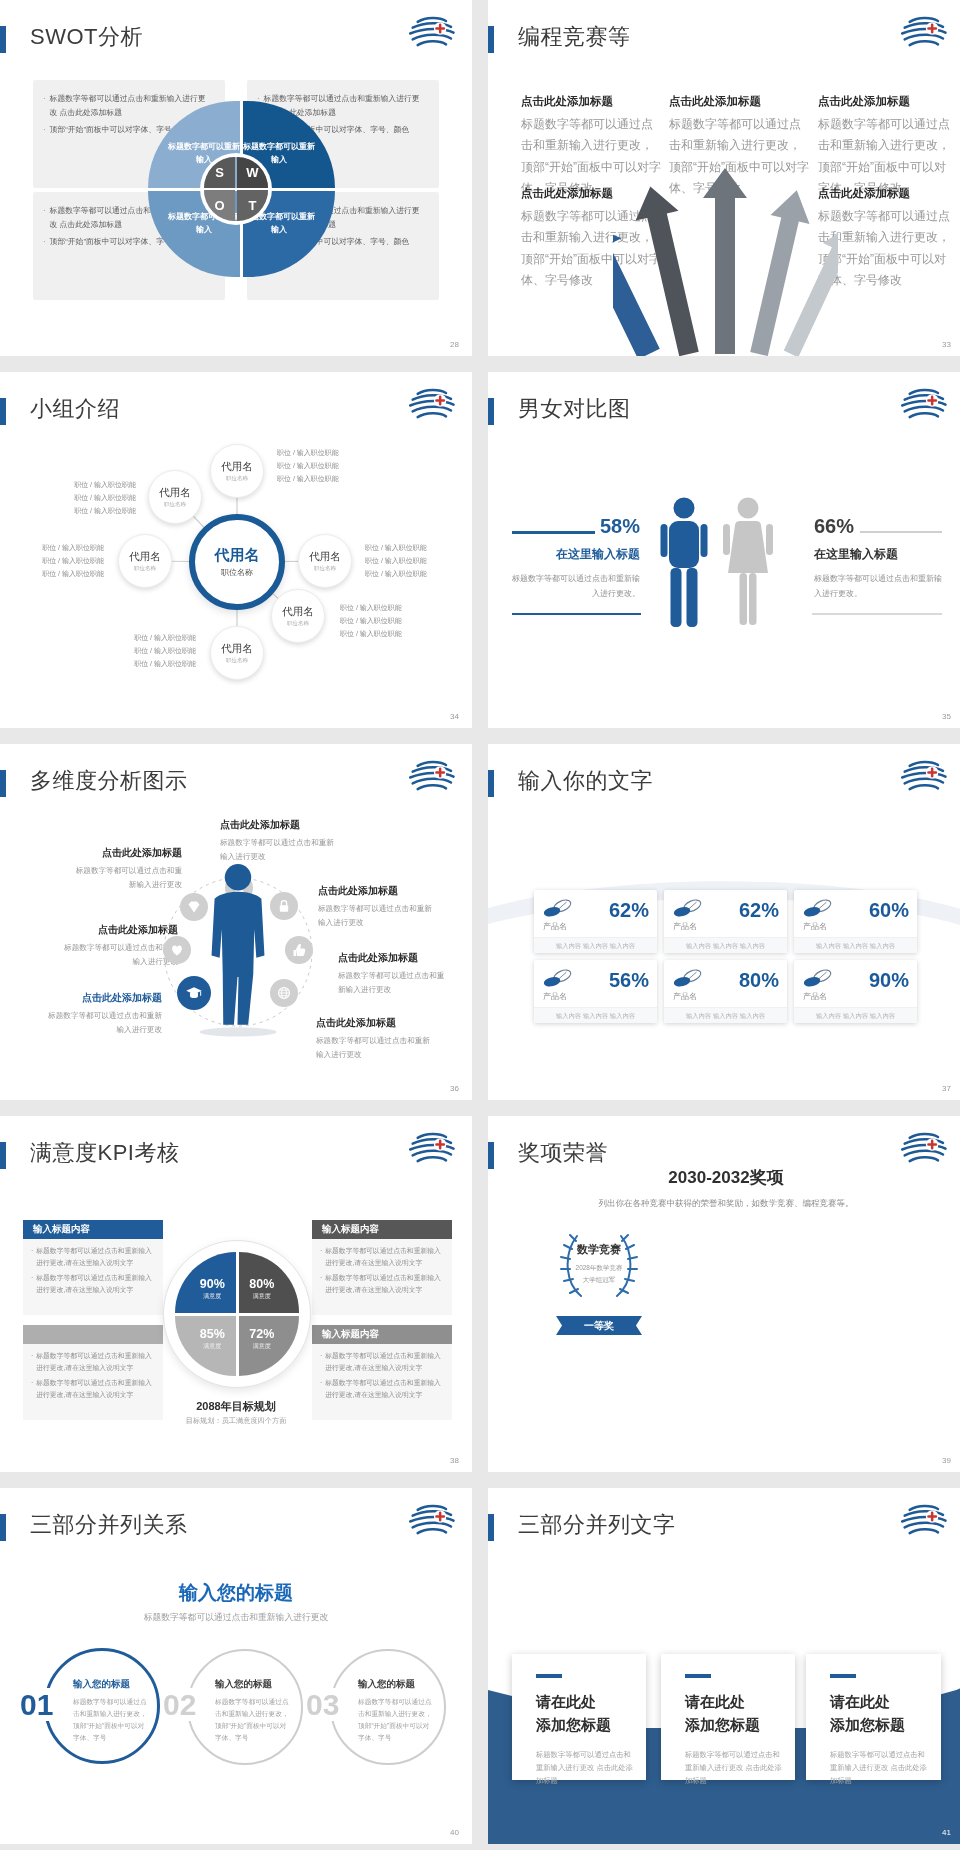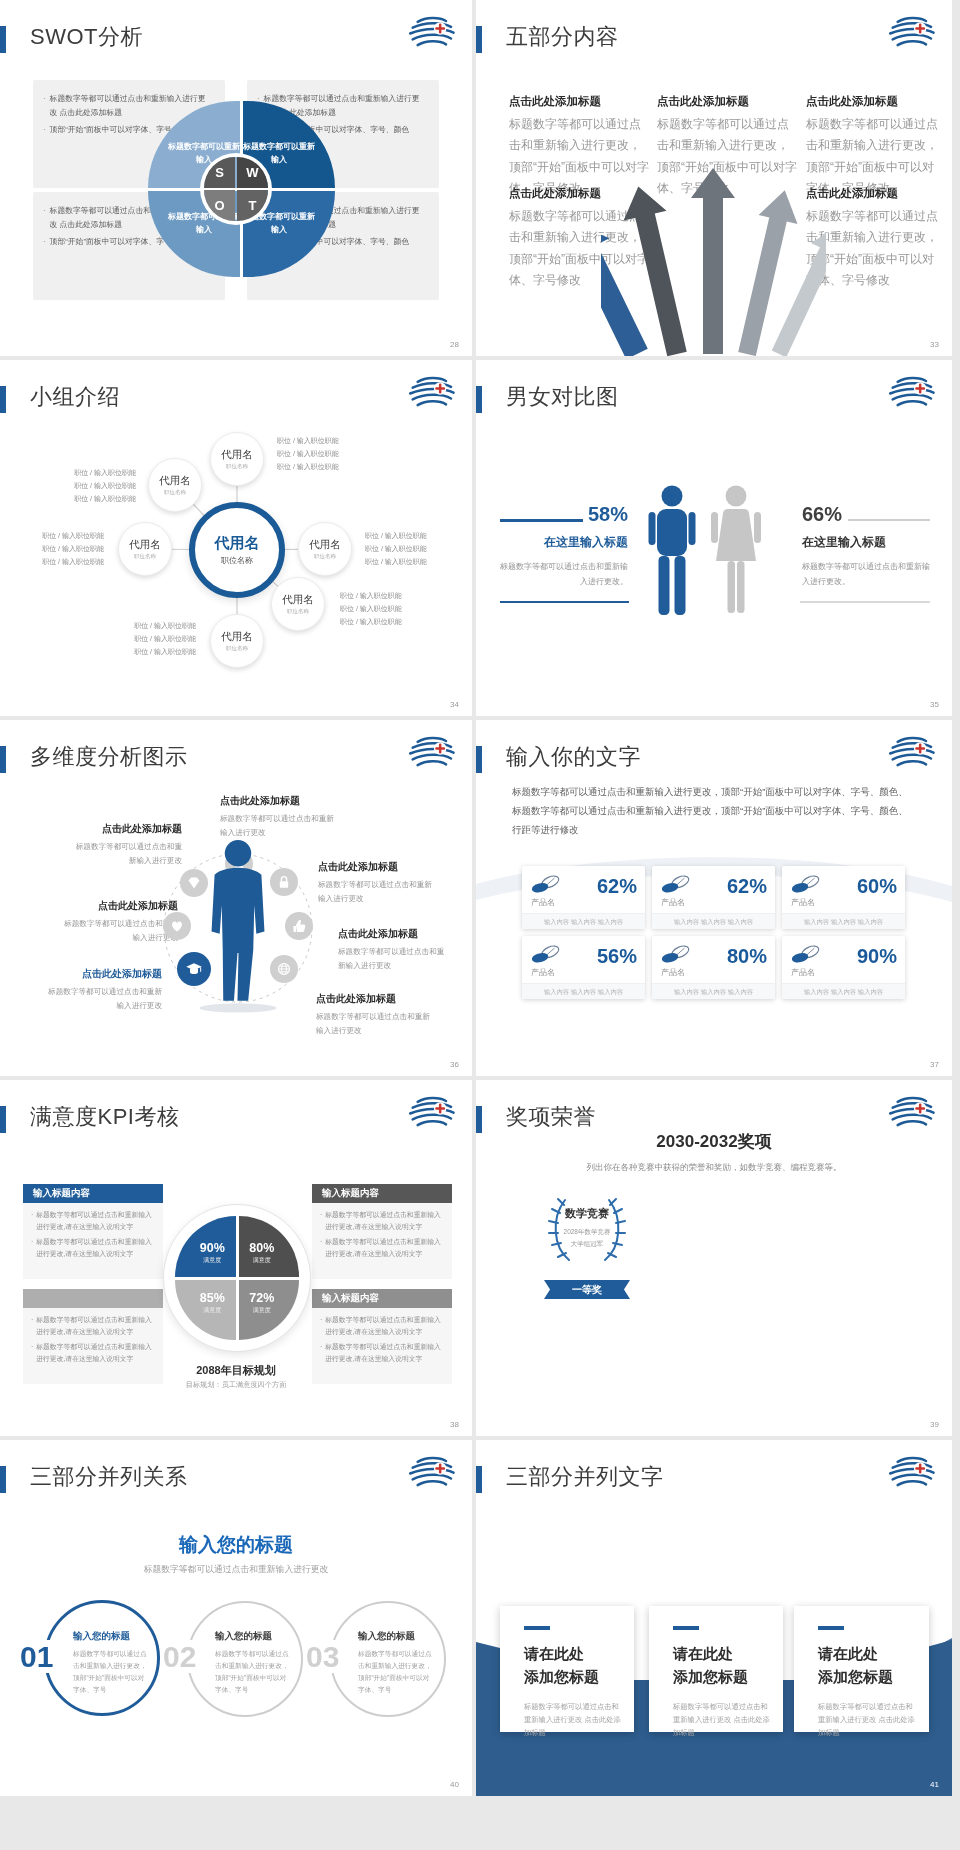--- a/index.html
+++ b/index.html
@@ -1,17 +1,17 @@
 <!DOCTYPE html>
 <html><head>
 <meta charset="utf-8">
 <style>
   *{box-sizing:border-box;margin:0;padding:0}
   html,body{width:960px;background:#e8e8e8;font-family:"Liberation Sans","DejaVu Sans",sans-serif}
-  .grid{display:grid;grid-template-columns:472px 476px;grid-template-rows:repeat(5,356px);gap:4px}
+  .grid{display:grid;grid-template-columns:472px 476px;grid-template-rows:repeat(5,356px);gap:16px}
   .slide{position:relative;background:#fff;overflow:hidden}
   .a{position:absolute}
   .bar{position:absolute;left:0;top:26px;width:6px;height:27px;background:#1f5c99}
   .ttl{position:absolute;left:30px;top:22px;font-size:22px;color:#3c3c3c;letter-spacing:.5px}
   .logo{position:absolute;right:16px;top:16px;width:50px;height:35px}
   .pg{position:absolute;right:13px;bottom:7px;font-size:8px;color:#9a9a9a}
   .ctr{text-align:center}.rt{text-align:right}
   
   .panel{background:#f0f0f0;border-radius:2px;padding:12px 12px 0 10px}
   .pbul{display:flex;font-size:7.8px;color:#5c5c5c;line-height:1.75;margin-bottom:4px}
@@ -213,21 +213,21 @@
         <div class="lc" style="background:#454545;border-radius:0 64px 0 0">W</div>
         <div class="lc" style="background:#7d7d7d;border-radius:0 0 0 64px">O</div>
         <div class="lc" style="background:#636363;border-radius:0 0 64px 0">T</div>
       </div>
     </div>
     <div class="pg">28</div>
   </div>
 
   <div class="slide">
     <div class="bar"></div>
-    <div class="ttl">五部分内容</div>
+    <div class="ttl">编程竞赛等</div>
     <svg class="logo" viewBox="0 0 60 40">
         <use href="#logo-g"></use>
       </svg>
 
     <div class="a" style="left:33px;top:94px;width:140px">
       <div class="bh">点击此处添加标题</div>
       <div class="bb">标题数字等都可以通过点击和重新输入进行更改，顶部“开始”面板中可以对字体、字号修改</div>
     </div>
     <div class="a" style="left:181px;top:94px;width:140px">
       <div class="bh">点击此处添加标题</div>
@@ -447,21 +447,20 @@
     <div class="pg">36</div>
   </div>
 
   <div class="slide">
     <div class="bar"></div>
     <div class="ttl">输入你的文字</div>
     <svg class="logo" viewBox="0 0 60 40">
         <use href="#logo-g"></use>
       </svg>
 
-    <div class="a" style="left:36px;top:62px;width:404px;font-size:9.5px;color:#5f5f5f;line-height:2">标题数字等都可以通过点击和重新输入进行更改，顶部“开始”面板中可以对字体、字号、颜色、标题数字等都可以通过点击和重新输入进行更改，顶部“开始”面板中可以对字体、字号、颜色、行距等进行修改</div>
 
     <svg class="a" style="left:0;top:118px" width="476" height="80">
       <path d="M0,46 C130,10 350,10 476,48 L476,64 C350,28 130,28 0,62 Z" fill="#eef1f5"></path>
     </svg>
 
     <div class="pcard" style="left:46px;top:146px">
       <svg class="a" style="left:10px;top:8px" width="30" height="20" viewBox="0 0 28 18">
           <use href="#pills-g"></use>
         </svg>
       <div class="pname">产品名</div>

